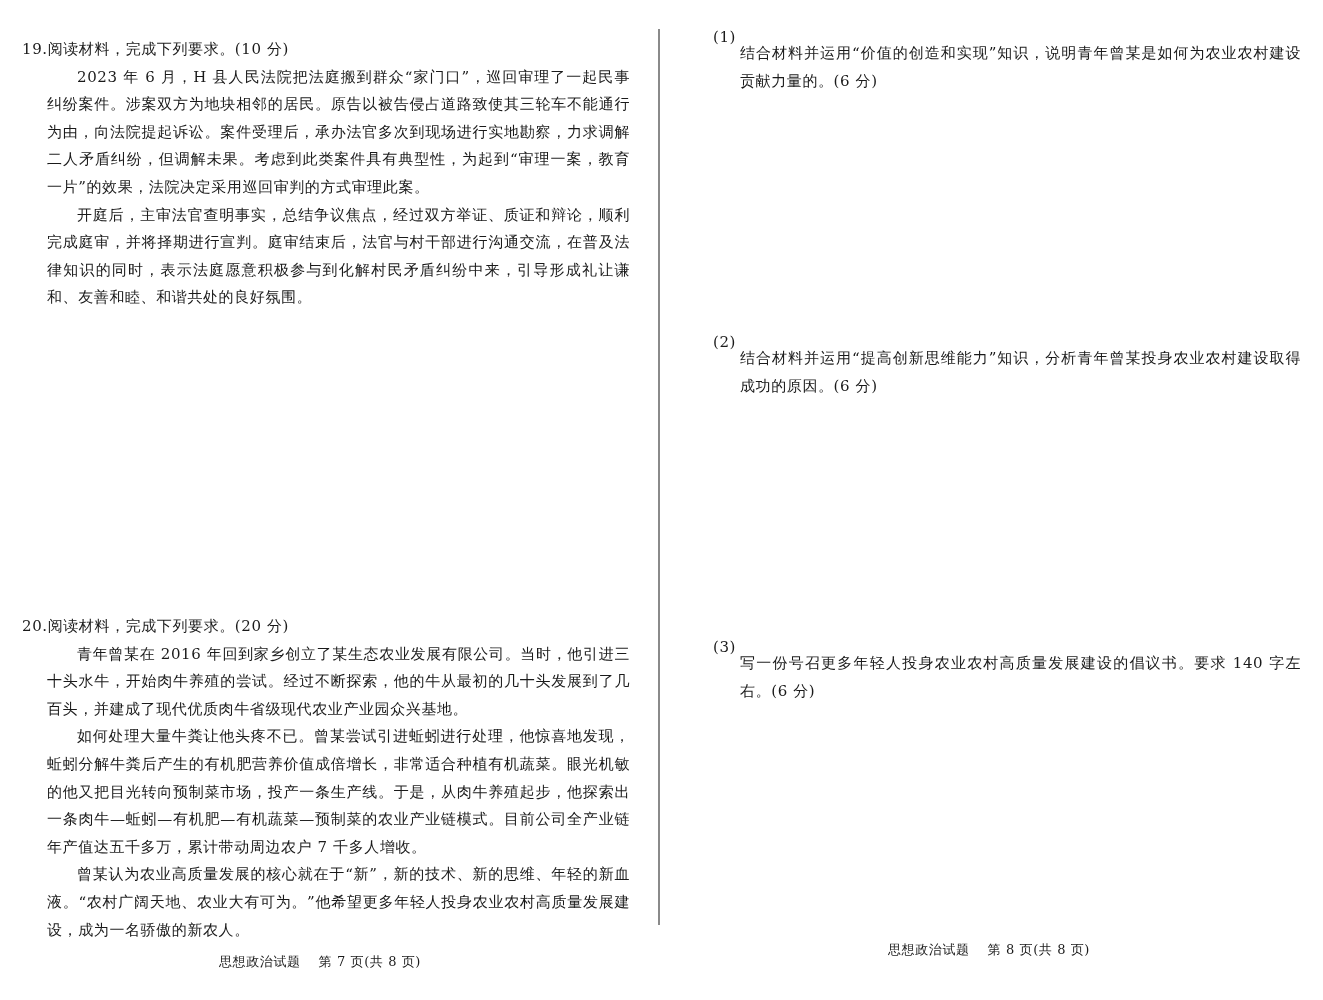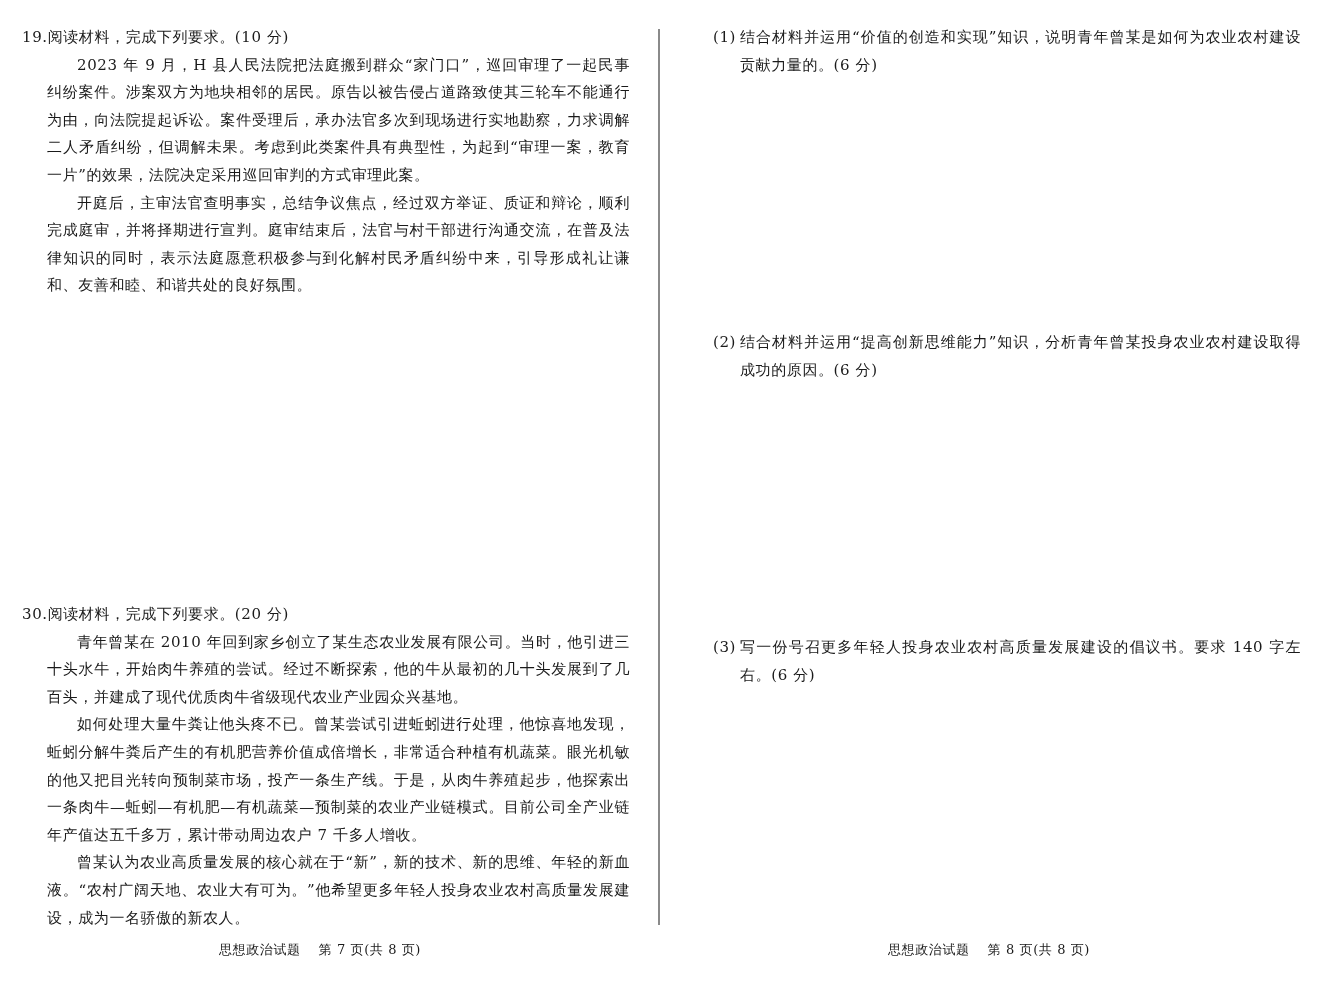--- a/index.html
+++ b/index.html
@@ -10,21 +10,21 @@
     body {
       width: 1323px;
       height: 1000px;
       position: relative;
       overflow: hidden;
       font-family: "DejaVu Serif", "Liberation Serif", serif;
       color: #1a1a1a;
     }
     .page {
       position: absolute;
-      top: 0;
+      top: 12px;
       height: 956px;
     }
     .page-left { left: 0; width: 659px; }
     .page-right { left: 661px; width: 662px; }
 
     .divider {
       position: absolute;
       left: 658px;
       top: 29px;
       width: 2px;
@@ -67,20 +67,21 @@
     }
     .subq .num {
       position: absolute;
       left: 0;
       top: 0;
     }
     .subq .text {
       padding-left: 27px;
       text-align: justify;
       text-align-last: left;
+      margin-top: 16px;
     }
     #sq1 { top: 24px; }
     #sq2 { top: 329px; }
     #sq3 { top: 634px; }
 
     .footer {
       position: absolute;
       top: 941px;
       font-size: 13px;
       letter-spacing: 0.6px;
@@ -91,29 +92,29 @@
     #footer-right { left: 888px; }
   </style>
 </head>
 <body>
 
 <div class="page page-left">
 
   <div class="question" id="q19">
     <div class="q-head"><span>19.</span><span>阅读材料，完成下列要求。(10 分)</span></div>
     <div class="body">
-      <div class="para">2023 年 9 月，H 县人民法院把法庭搬到群众“家门口”，巡回审理了一起民事纠纷案件。涉案双方为地块相邻的居民。原告以被告侵占道路致使其三轮车不能通行为由，向法院提起诉讼。案件受理后，承办法官多次到现场进行实地勘察，力求调解二人矛盾纠纷，但调解未果。考虑到此类案件具有典型性，为起到“审理一案，教育一片”的效果，法院决定采用巡回审判的方式审理此案。</div>
+      <div class="para">2023 年 6 月，H 县人民法院把法庭搬到群众“家门口”，巡回审理了一起民事纠纷案件。涉案双方为地块相邻的居民。原告以被告侵占道路致使其三轮车不能通行为由，向法院提起诉讼。案件受理后，承办法官多次到现场进行实地勘察，力求调解二人矛盾纠纷，但调解未果。考虑到此类案件具有典型性，为起到“审理一案，教育一片”的效果，法院决定采用巡回审判的方式审理此案。</div>
       <div class="para">开庭后，主审法官查明事实，总结争议焦点，经过双方举证、质证和辩论，顺利完成庭审，并将择期进行宣判。庭审结束后，法官与村干部进行沟通交流，在普及法律知识的同时，表示法庭愿意积极参与到化解村民矛盾纠纷中来，引导形成礼让谦和、友善和睦、和谐共处的良好氛围。</div>
     </div>
   </div>
 
   <div class="question" id="q20">
-    <div class="q-head"><span>30.</span><span>阅读材料，完成下列要求。(20 分)</span></div>
+    <div class="q-head"><span>20.</span><span>阅读材料，完成下列要求。(20 分)</span></div>
     <div class="body">
-      <div class="para">青年曾某在 2010 年回到家乡创立了某生态农业发展有限公司。当时，他引进三十头水牛，开始肉牛养殖的尝试。经过不断探索，他的牛从最初的几十头发展到了几百头，并建成了现代优质肉牛省级现代农业产业园众兴基地。</div>
+      <div class="para">青年曾某在 2016 年回到家乡创立了某生态农业发展有限公司。当时，他引进三十头水牛，开始肉牛养殖的尝试。经过不断探索，他的牛从最初的几十头发展到了几百头，并建成了现代优质肉牛省级现代农业产业园众兴基地。</div>
       <div class="para">如何处理大量牛粪让他头疼不已。曾某尝试引进蚯蚓进行处理，他惊喜地发现，蚯蚓分解牛粪后产生的有机肥营养价值成倍增长，非常适合种植有机蔬菜。眼光机敏的他又把目光转向预制菜市场，投产一条生产线。于是，从肉牛养殖起步，他探索出一条肉牛—蚯蚓—有机肥—有机蔬菜—预制菜的农业产业链模式。目前公司全产业链年产值达五千多万，累计带动周边农户 7 千多人增收。</div>
       <div class="para">曾某认为农业高质量发展的核心就在于“新”，新的技术、新的思维、年轻的新血液。“农村广阔天地、农业大有可为。”他希望更多年轻人投身农业农村高质量发展建设，成为一名骄傲的新农人。</div>
     </div>
   </div>
 
   <div class="footer" id="footer-left">
     <span>思想政治试题</span><span class="gap"></span><span>第 7 页(共 8 页)</span>
   </div>
 </div>
 

